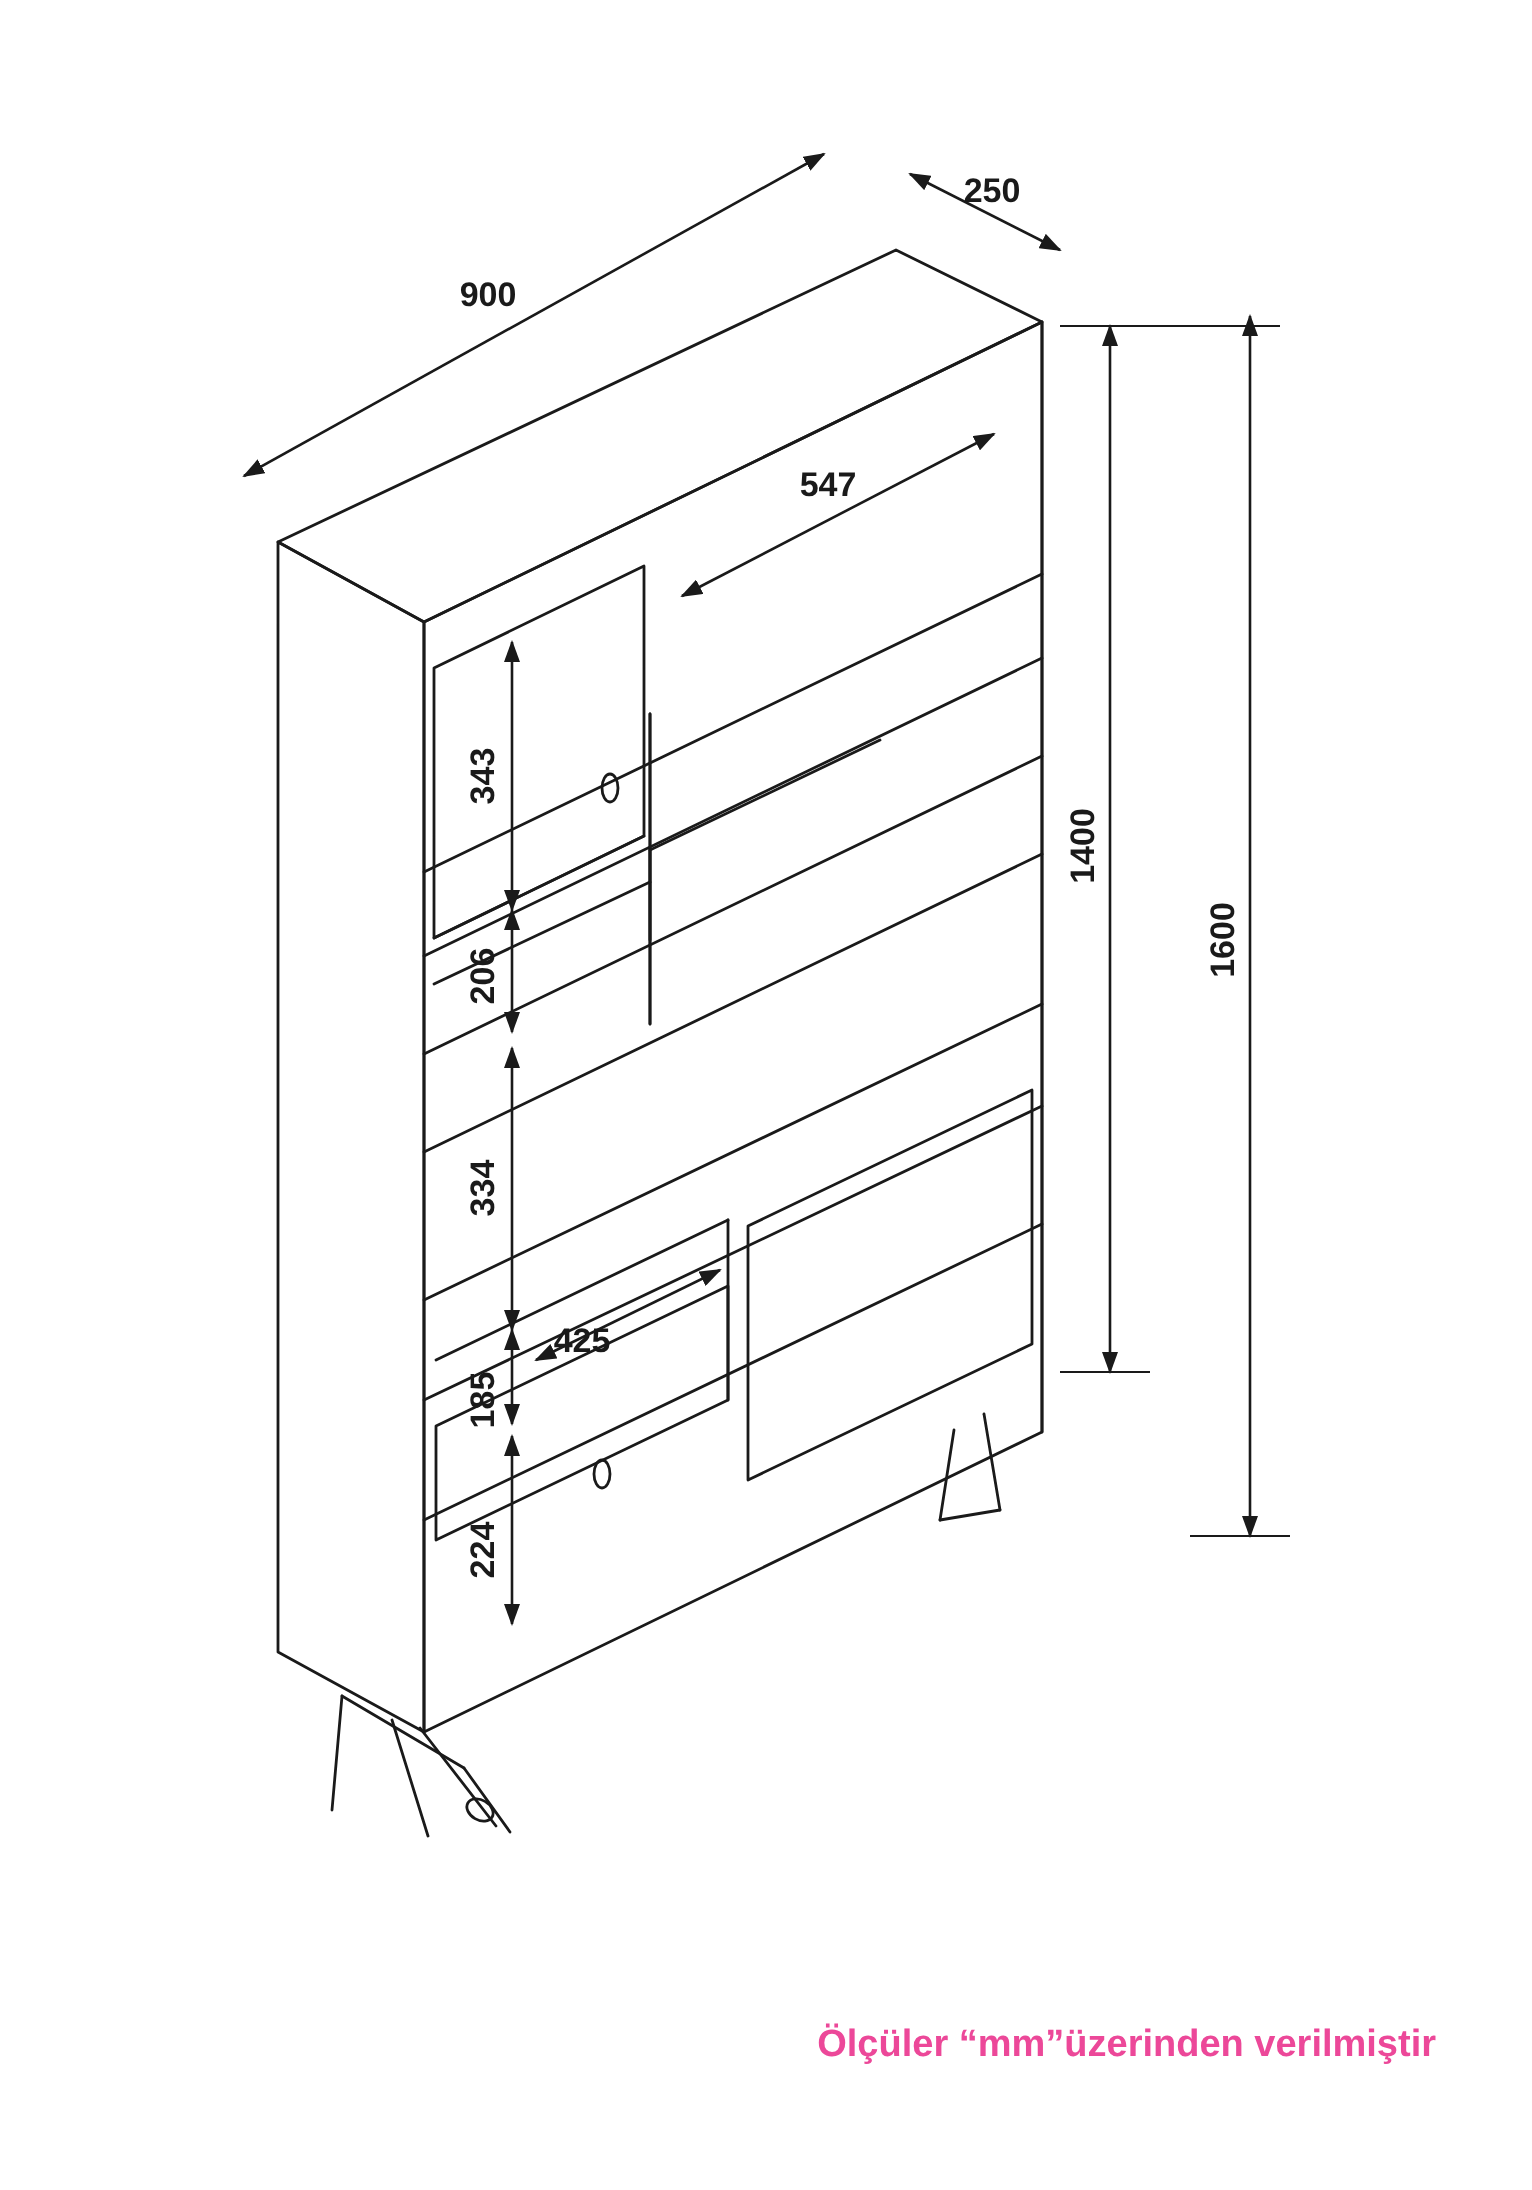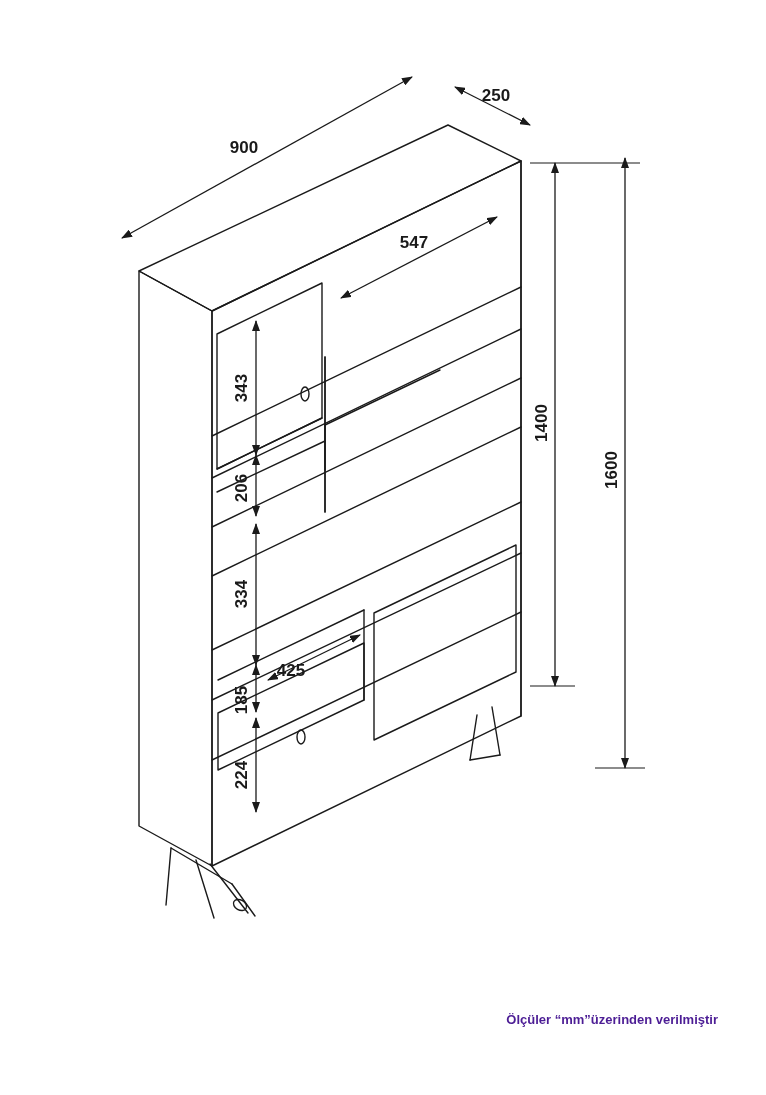--- a/index.html
+++ b/index.html
@@ -29,23 +29,23 @@
     font-family: "Liberation Sans", sans-serif;
     font-size: 17px;
     font-weight: bold;
     fill: #1a1a1a;
   }
   .caption {
     position: absolute;
     right: 48px;
     top: 1012px;
     font-family: "Liberation Sans", sans-serif;
-    font-size: 13px;
+    font-size: 19px;
     font-weight: bold;
-    color: #4c1d95;
+    color: #ec4899;
     white-space: nowrap;
   }
 </style>
 </head>
 <body>
 
 <div id="canvas-wrap">
   <svg id="drawing" viewBox="0 0 766 1095" xmlns="http://www.w3.org/2000/svg">
     <defs>
       <marker id="arrH" markerWidth="11" markerHeight="8" refX="10" refY="4" orient="auto" markerUnits="userSpaceOnUse">

